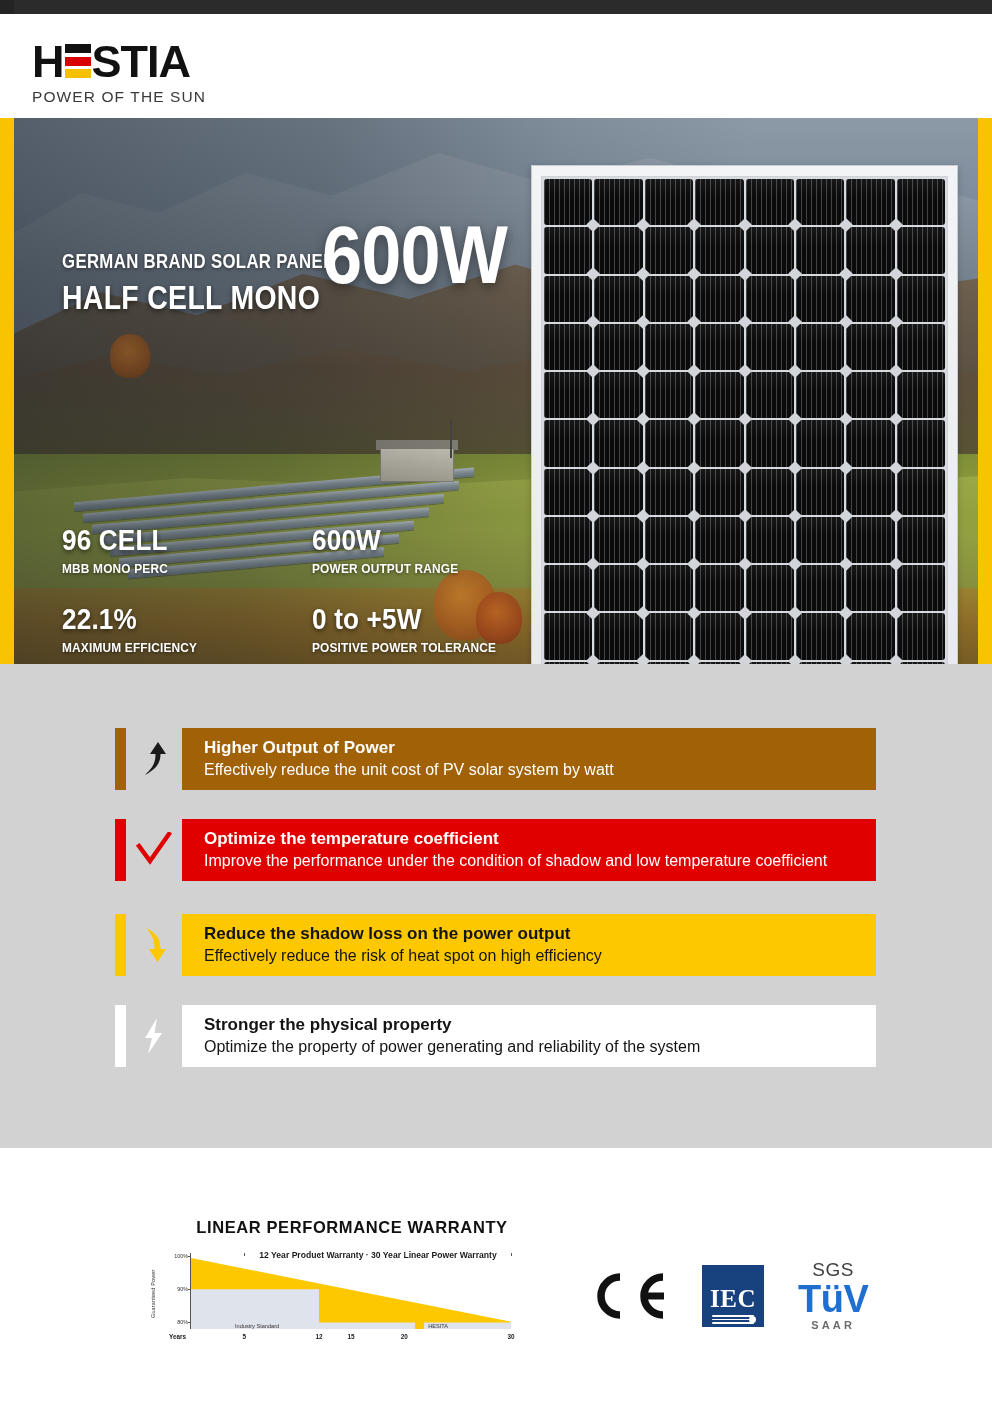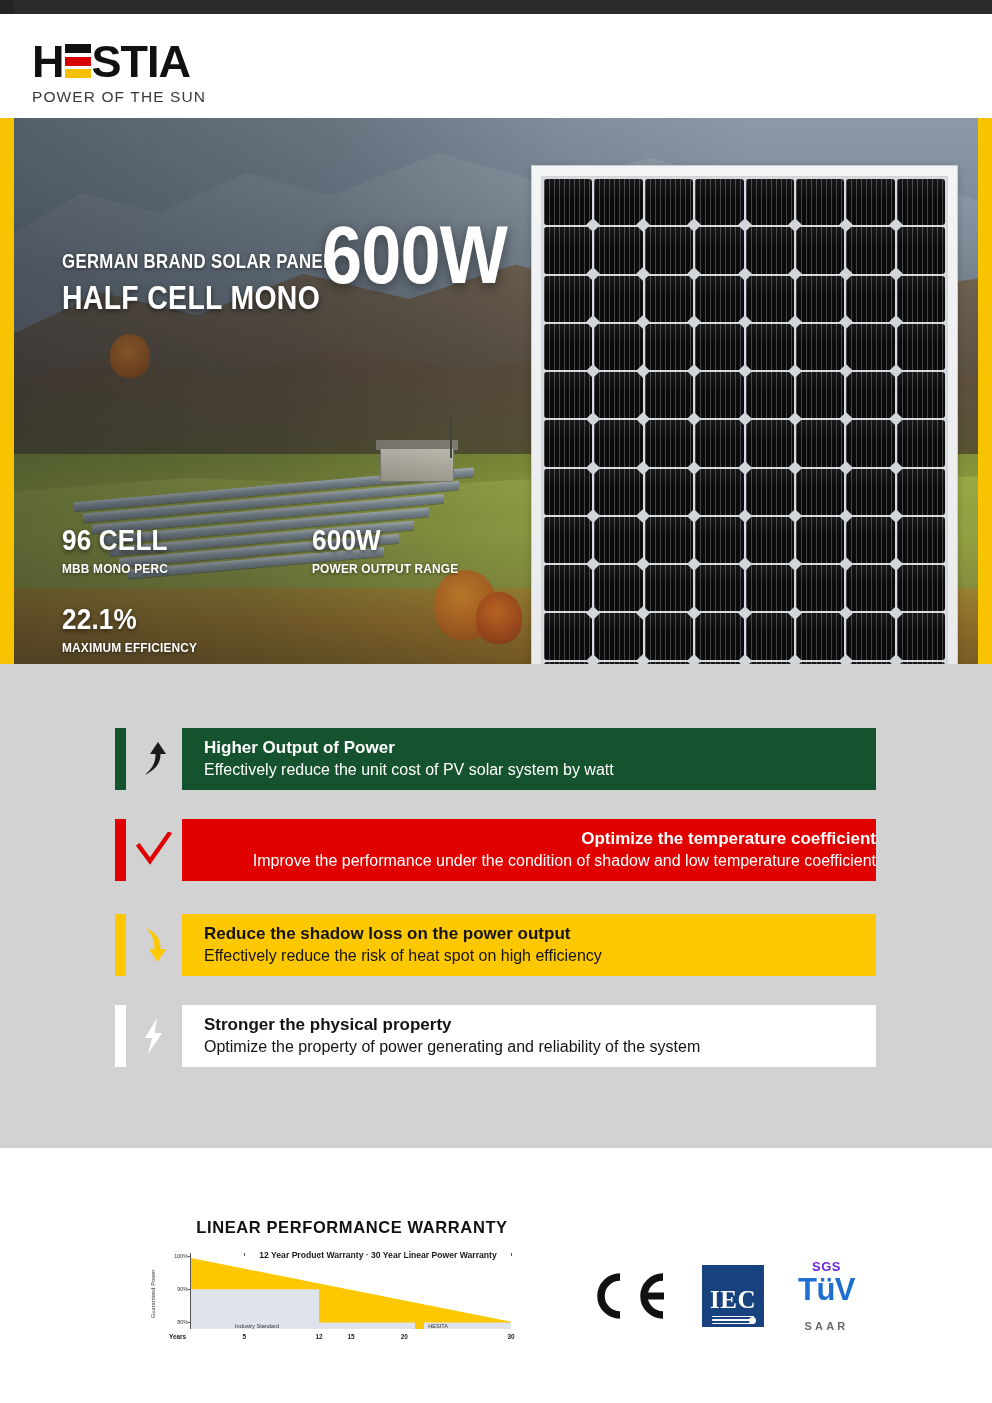--- a/index.html
+++ b/index.html
@@ -123,22 +123,22 @@
 
   
   .features { position: absolute; left: 0; top: 664px; width: 992px; height: 484px; background: #d2d2d2; }
   .frow { position: absolute; left: 115px; display: flex; align-items: stretch; height: 62px; }
   .fbar { width: 11px; height: 62px; }
   .ficon { width: 56px; display: flex; align-items: center; justify-content: center; }
   .ficon svg { display: block; }
   .fpanel { width: 694px; height: 62px; padding: 9px 0 0 22px; }
   .ftitle { font-size: 17px; font-weight: bold; line-height: 22px; }
   .fdesc { font-size: 16px; line-height: 19px; margin-top: 1px; }
-  .r1 { top: 64px; } .r2 { top: 155px; text-align: right; } .r3 { top: 250px; } .r4 { top: 341px; }
-  .r1 .fbar, .r1 .fpanel { background: #14532d; }
+  .r1 { top: 64px; } .r2 { top: 155px; } .r3 { top: 250px; } .r4 { top: 341px; }
+  .r1 .fbar, .r1 .fpanel { background: #a16207; }
   .r1 .ftitle, .r1 .fdesc { color: #fff; }
   .r2 .fbar, .r2 .fpanel { background: #e00000; }
   .r2 .ftitle, .r2 .fdesc { color: #fff; }
   .r3 .fbar, .r3 .fpanel { background: #fdc800; }
   .r3 .ftitle, .r3 .fdesc { color: #141414; }
   .r4 .fbar, .r4 .fpanel { background: #ffffff; }
   .r4 .ftitle, .r4 .fdesc { color: #141414; }
 
   
   .bottom { position: absolute; left: 0; top: 1148px; width: 992px; height: 255px; background: #fff; }
@@ -173,22 +173,22 @@
   .ce { display: flex; align-items: center; gap: 8px; }
   .iec { width: 62px; height: 62px; background: #17427e; display: flex; flex-direction: column;
     align-items: center; justify-content: center; padding-top: 21px; }
   .iec-t { color: #fff; font-size: 25px; font-weight: bold; letter-spacing: .5px; line-height: 26px;
     font-family: "Liberation Serif", serif; }
   .iec-lines { width: 42px; margin-top: 3px; position: relative; }
   .iec-lines i { display: block; height: 1.6px; background: #fff; margin-bottom: 2px; border-radius: 1px; }
   .iec-dot { position: absolute; right: -2px; top: 1px; width: 7px; height: 7px; background: #fff;
     border-radius: 50%; }
   .tuv { display: flex; flex-direction: column; align-items: center; line-height: 1; }
-  .tuv-sgs { font-size: 13px; font-weight: bold; color: #6d28d9; letter-spacing: .6px; }
-  .tuv-main { font-size: 31px; font-weight: bold; color: #1f6fd0; letter-spacing: -.5px; margin: 1px 0 16px; }
+  .tuv-sgs { font-size: 19px; font-weight: normal; color: #404040; letter-spacing: .6px; }
+  .tuv-main { font-size: 38px; font-weight: bold; color: #1f6fd0; letter-spacing: -.5px; margin: 1px 0 2px; }
   .tuv-saar { font-size: 11px; font-weight: bold; color: #6b6b6b; letter-spacing: 3.2px; }
 </style>
 </head>
 <body>
 
 <div class="page">
 
   <div class="topbar">
     <div class="topbar-notch"></div>
   </div>
@@ -252,20 +252,24 @@
             <div class="stat-l">MBB MONO PERC</div>
           </div>
           <div class="stat">
             <div class="stat-v">600W</div>
             <div class="stat-l">POWER OUTPUT RANGE</div>
           </div>
           <div class="stat">
             <div class="stat-v">22.1%</div>
             <div class="stat-l">MAXIMUM EFFICIENCY</div>
           </div>
+          <div class="stat">
+            <div class="stat-v">0 to +5W</div>
+            <div class="stat-l">POSITIVE POWER TOLERANCE</div>
+          </div>
         </div>
     </div>
 
     <div class="panel">
       <div class="panel-inner">
         <div class="cellgrid" id="cellgrid">
             <div class="cell"></div>
             <div class="cell"></div>
             <div class="cell"></div>
             <div class="cell"></div>

